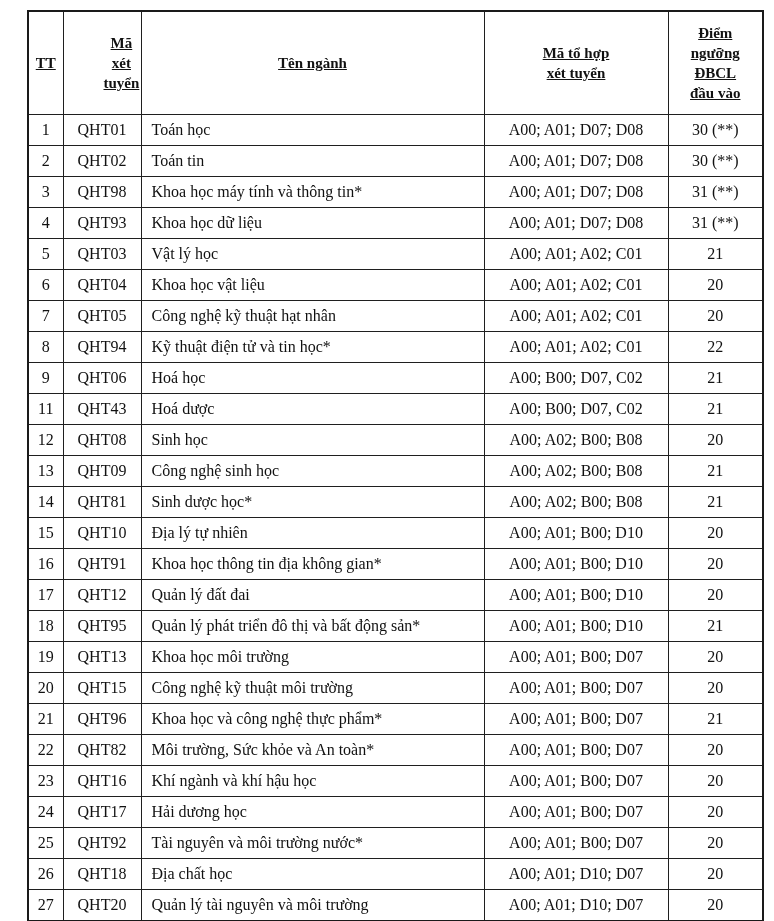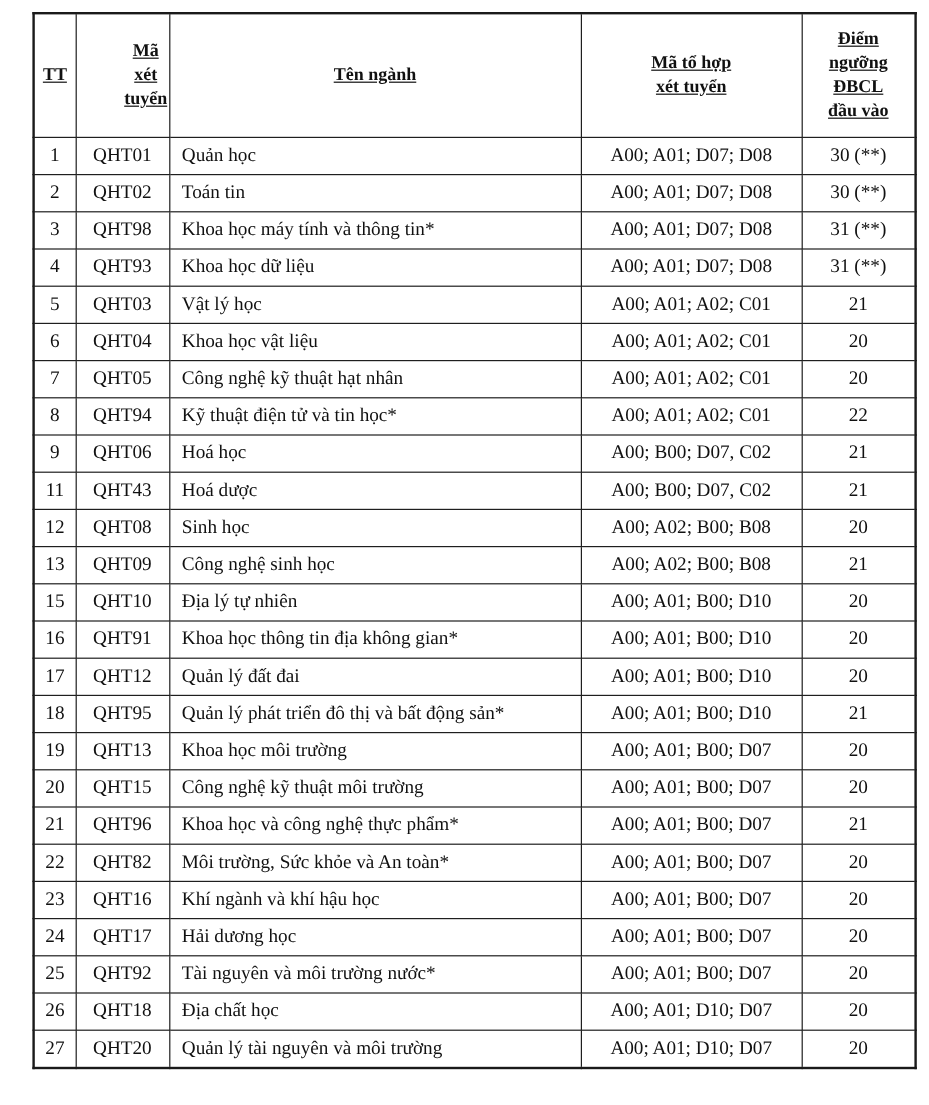--- a/index.html
+++ b/index.html
@@ -79,21 +79,21 @@
       </th>
       <th>
         <span class="hwrap hw-score">Điểm ngưỡng ĐBCL đầu vào</span>
       </th>
     </tr>
   </thead>
   <tbody>
       <tr>
         <td class="c0">1</td>
         <td class="c1">QHT01</td>
-        <td class="c2">Quản học</td>
+        <td class="c2">Toán học</td>
         <td class="c3">A00; A01; D07; D08</td>
         <td class="c4">30 (**)</td>
       </tr>
       <tr>
         <td class="c0">2</td>
         <td class="c1">QHT02</td>
         <td class="c2">Toán tin</td>
         <td class="c3">A00; A01; D07; D08</td>
         <td class="c4">30 (**)</td>
       </tr>
@@ -161,20 +161,27 @@
         <td class="c4">20</td>
       </tr>
       <tr>
         <td class="c0">13</td>
         <td class="c1">QHT09</td>
         <td class="c2">Công nghệ sinh học</td>
         <td class="c3">A00; A02; B00; B08</td>
         <td class="c4">21</td>
       </tr>
       <tr>
+        <td class="c0">14</td>
+        <td class="c1">QHT81</td>
+        <td class="c2">Sinh dược học*</td>
+        <td class="c3">A00; A02; B00; B08</td>
+        <td class="c4">21</td>
+      </tr>
+      <tr>
         <td class="c0">15</td>
         <td class="c1">QHT10</td>
         <td class="c2">Địa lý tự nhiên</td>
         <td class="c3">A00; A01; B00; D10</td>
         <td class="c4">20</td>
       </tr>
       <tr>
         <td class="c0">16</td>
         <td class="c1">QHT91</td>
         <td class="c2">Khoa học thông tin địa không gian*</td>

